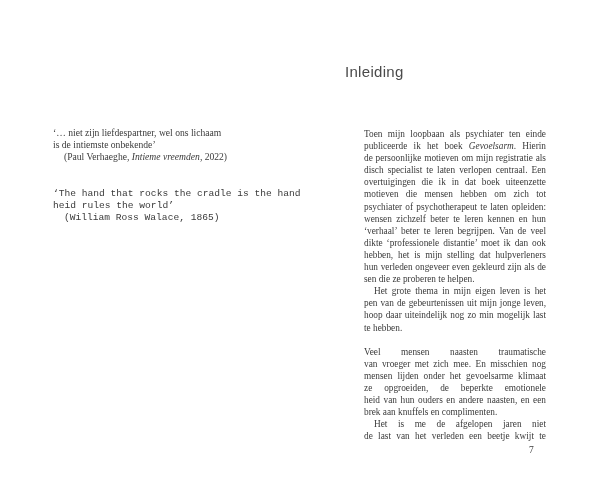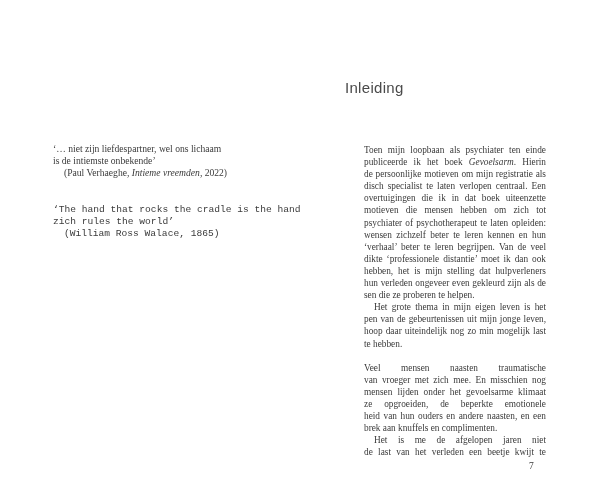--- a/index.html
+++ b/index.html
@@ -1,21 +1,21 @@
 <!DOCTYPE html>
 <html><head>
 <meta charset="utf-8">
 <style>
   * { margin: 0; padding: 0; box-sizing: border-box; }
   html, body { width: 600px; height: 480px; background: #ffffff; overflow: hidden; }
   .spread {
     position: relative; width: 600px; height: 480px; background: #ffffff;
     font-family: "Liberation Serif", serif; color: #383838;
   }
-  .page { position: absolute; top: 16px; width: 300px; height: 344px; }
+  .page { position: absolute; top: 0; width: 300px; height: 344px; }
   .page.left  { left: 0; }
   .page.right { left: 300px; }
 
   
   .quote { position: absolute; left: 53px; }
   .quote-1 { top: 127px; }
   .quote-2 { top: 188px; font-family: Liberation Mono, monospace; }
   .qline { font-size: 9.6px; line-height: 12.2px; white-space: nowrap; color: #3a3a3a; }
   .qline.attr { padding-left: 11px; }
 
@@ -42,21 +42,21 @@
 <div class="spread">
 
   <div class="page left">
     <div class="quote quote-1">
       <div class="qline">‘… niet zijn liefdespartner, wel ons lichaam</div>
       <div class="qline">is de intiemste onbekende’</div>
       <div class="qline attr">(Paul Verhaeghe, <i>Intieme vreemden</i>, 2022)</div>
     </div>
     <div class="quote quote-2">
       <div class="qline">‘The hand that rocks the cradle is the hand</div>
-      <div class="qline">zich rules the world’</div>
+      <div class="qline">heid rules the world’</div>
       <div class="qline attr">(William Ross Walace, 1865)</div>
     </div>
   </div>
 
   <div class="page right">
     <div class="heading">Inleiding</div>
     <div class="body-text">
         <div class="para">
           <div class="bline">Toen mijn loopbaan als psychiater ten einde kwam,</div>
           <div class="bline">publiceerde ik het boek <i>Gevoelsarm</i>. Hierin stonden</div>

